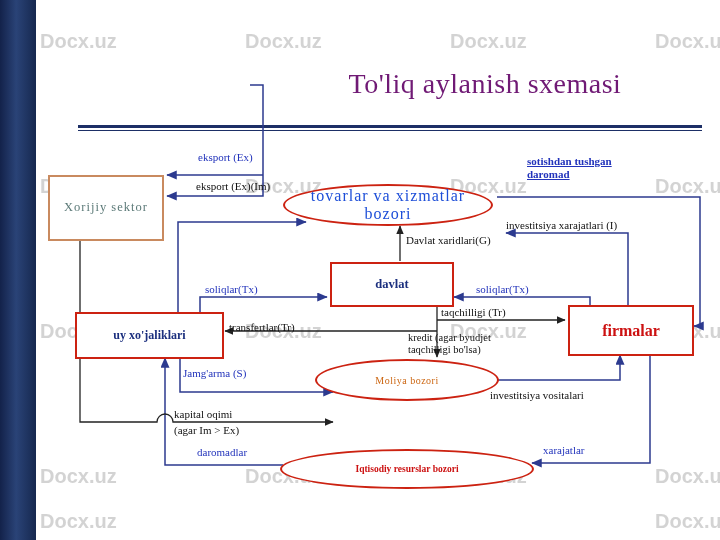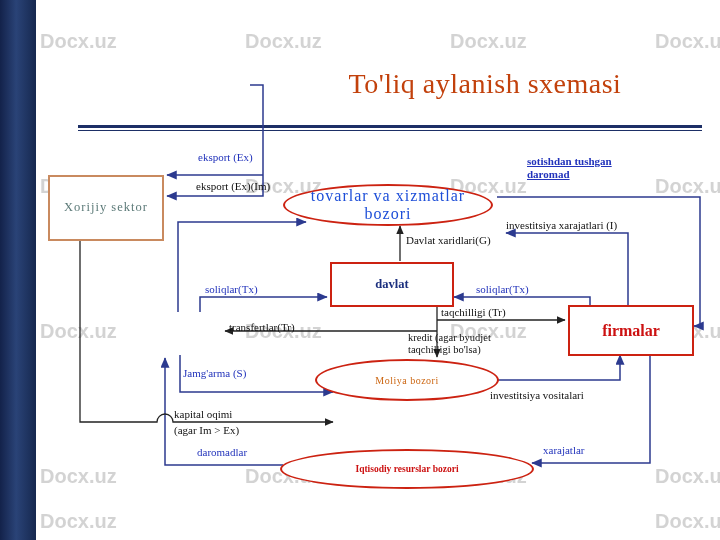--- a/index.html
+++ b/index.html
@@ -13,21 +13,21 @@
     font:bold 20px "Liberation Sans","DejaVu Sans",sans-serif;
     user-select:none; white-space:nowrap;
   }
   
   .sidebar {
     position:absolute; z-index:3; left:0; top:0; width:36px; height:540px;
     background:linear-gradient(90deg,#13224a 0%,#2a4377 45%,#16284f 100%);
   }
   .title {
     position:absolute; z-index:2; left:280px; top:68px; width:410px;
-    text-align:center; font-size:28px; color:#c2410c; letter-spacing:.5px;
+    text-align:center; font-size:28px; color:#701a75; letter-spacing:.5px;
   }
   .rule {
     position:absolute; z-index:1; left:78px; top:125px; width:624px;
     height:2px; border-top:3px solid #1d2f66; border-bottom:1px solid #1d2f66;
   }
   svg.flows { position:absolute; z-index:1; left:0; top:0; }
   
   .node {
     position:absolute; z-index:2; background:#fff;
     display:flex; align-items:center; justify-content:center;
@@ -128,20 +128,21 @@
       <path d="M437,304 L437,357" marker-end="url(#ak)"></path>
       <path d="M437,320 L565,320" marker-end="url(#ak)"></path>
       <path d="M437,331 L225,331" marker-end="url(#ak)"></path>
       <path d="M80,239 L80,422 L157,422 A8,8 0 0 1 173,422 L333,422" marker-end="url(#ak)"></path>
     </g>
   </svg>
 
   <div class="node box" id="n-xorijiy">Xorijiy sektor</div>
   <div class="node oval" id="n-tovarlar">tovarlar va xizmatlar bozori</div>
   <div class="node box" id="n-davlat">davlat</div>
+  <div class="node box" id="n-uy">uy xo'jaliklari</div>
   <div class="node box" id="n-firmalar">firmalar</div>
   <div class="node oval" id="n-moliya">Moliya bozori</div>
   <div class="node oval" id="n-resurslar">Iqtisodiy resurslar bozori</div>
 
   <div class="lbl blue nw" id="l-eksport1">eksport (Ex)</div>
   <div class="lbl blk nw" id="l-eksport2">eksport (Ex)(Im)</div>
   <div class="lbl blue" id="l-sotishdan">sotishdan tushgan daromad</div>
   <div class="lbl blk nw" id="l-invxar">investitsiya xarajatlari (I)</div>
   <div class="lbl blk nw" id="l-davxar">Davlat xaridlari(G)</div>
   <div class="lbl blue nw" id="l-soliql">soliqlar(Tx)</div>

